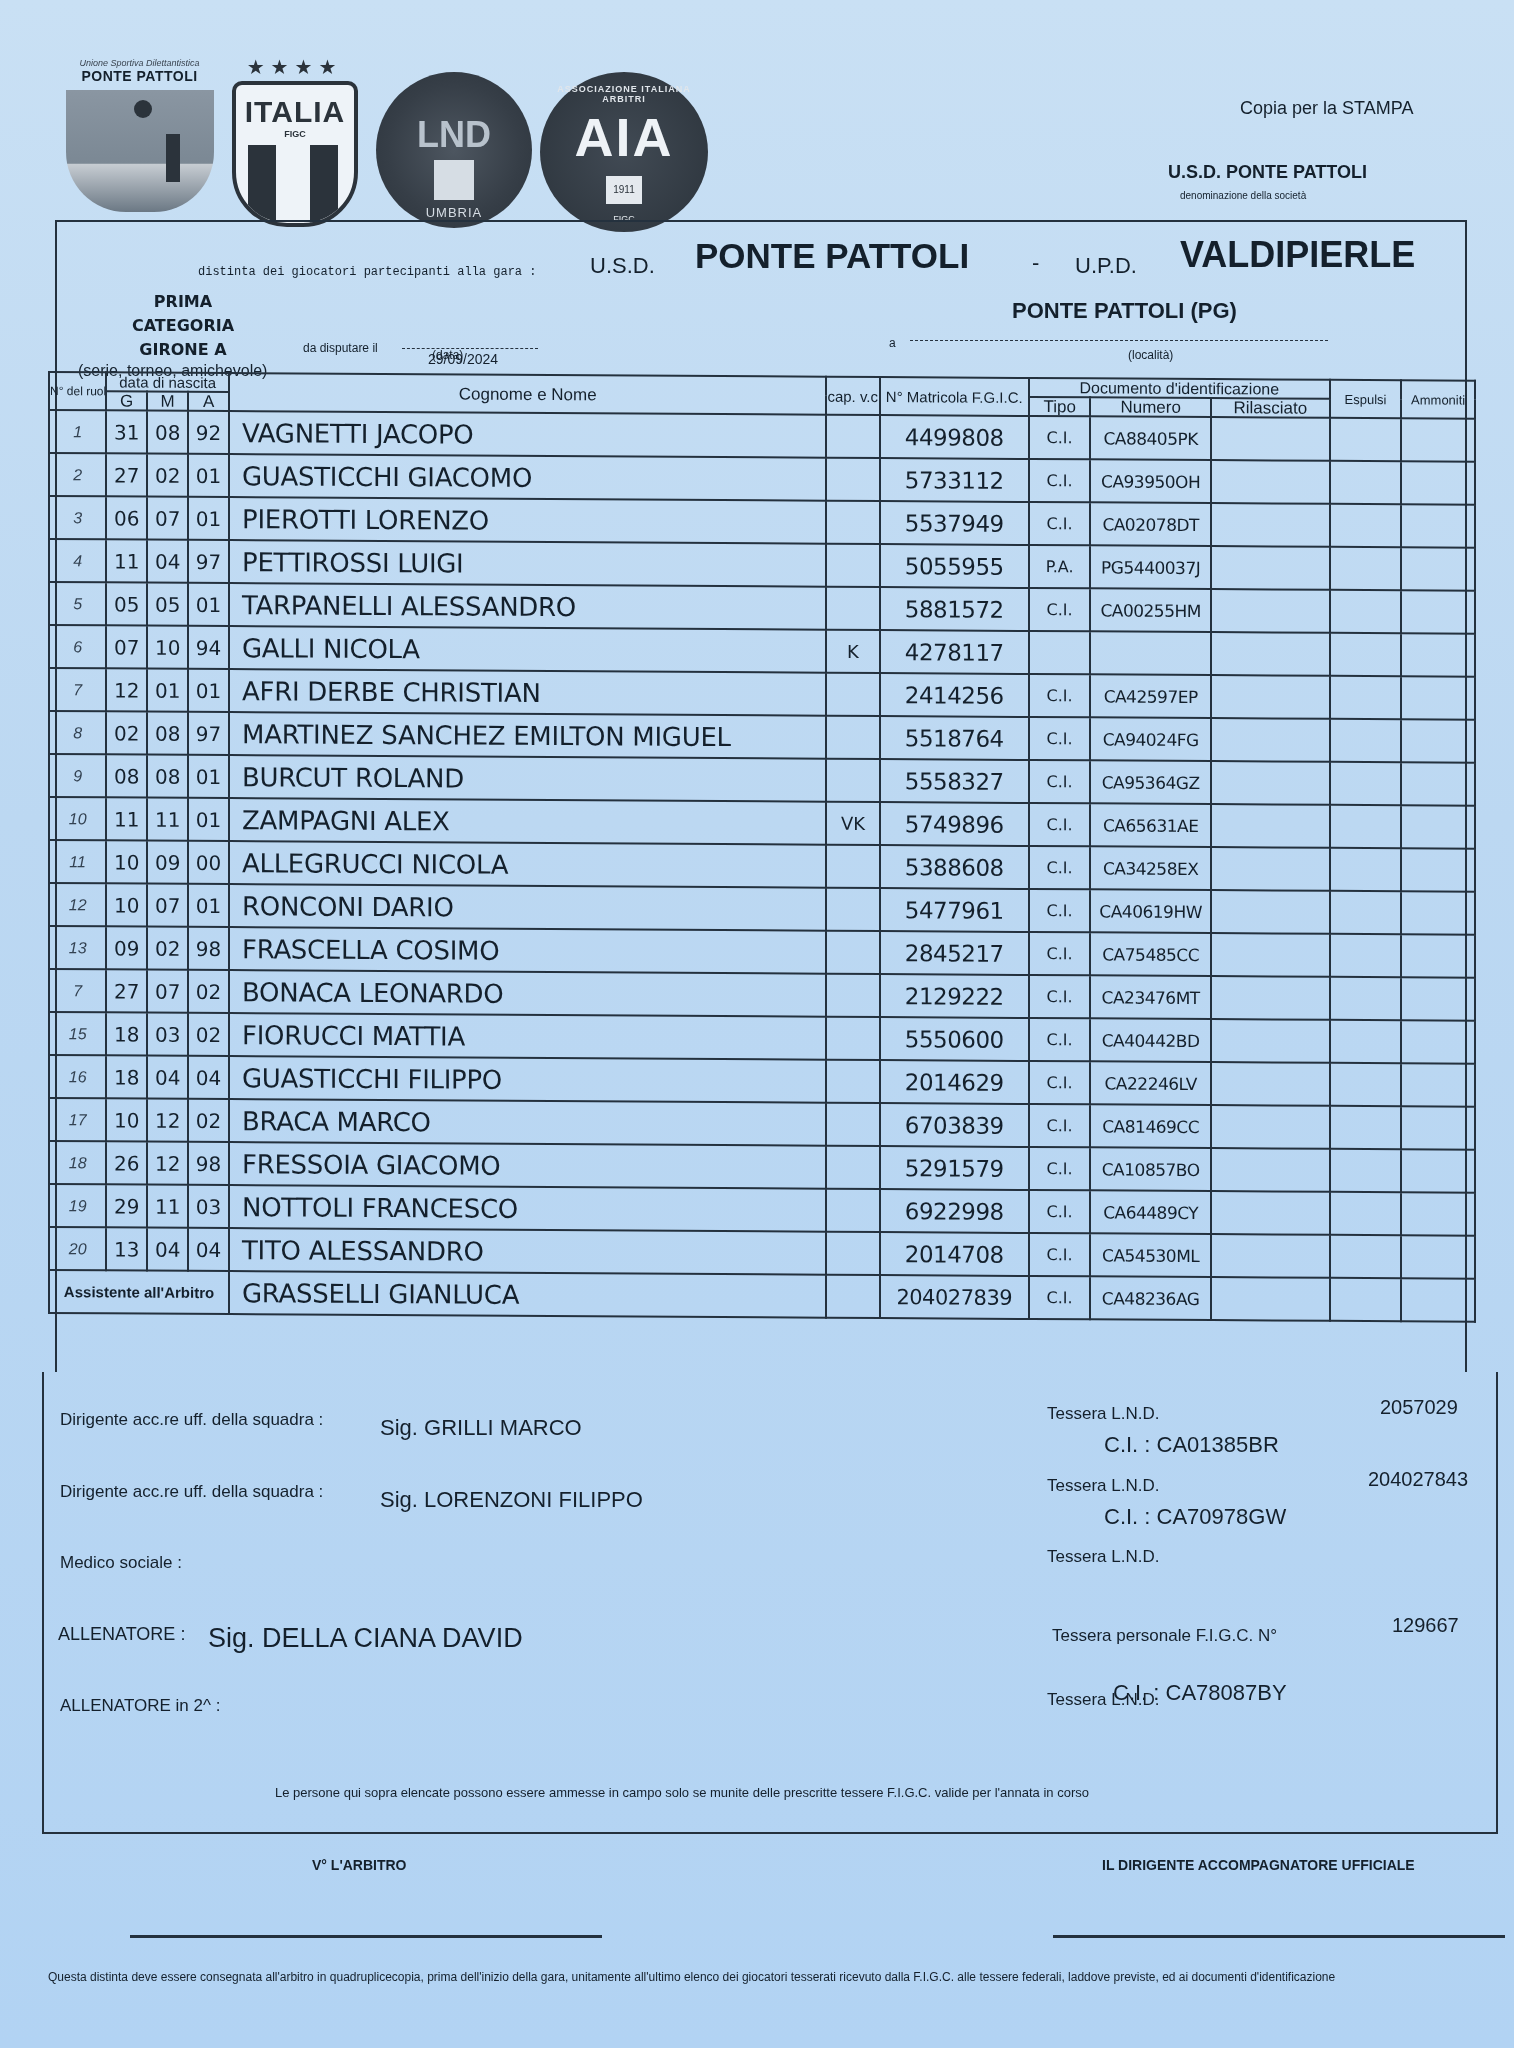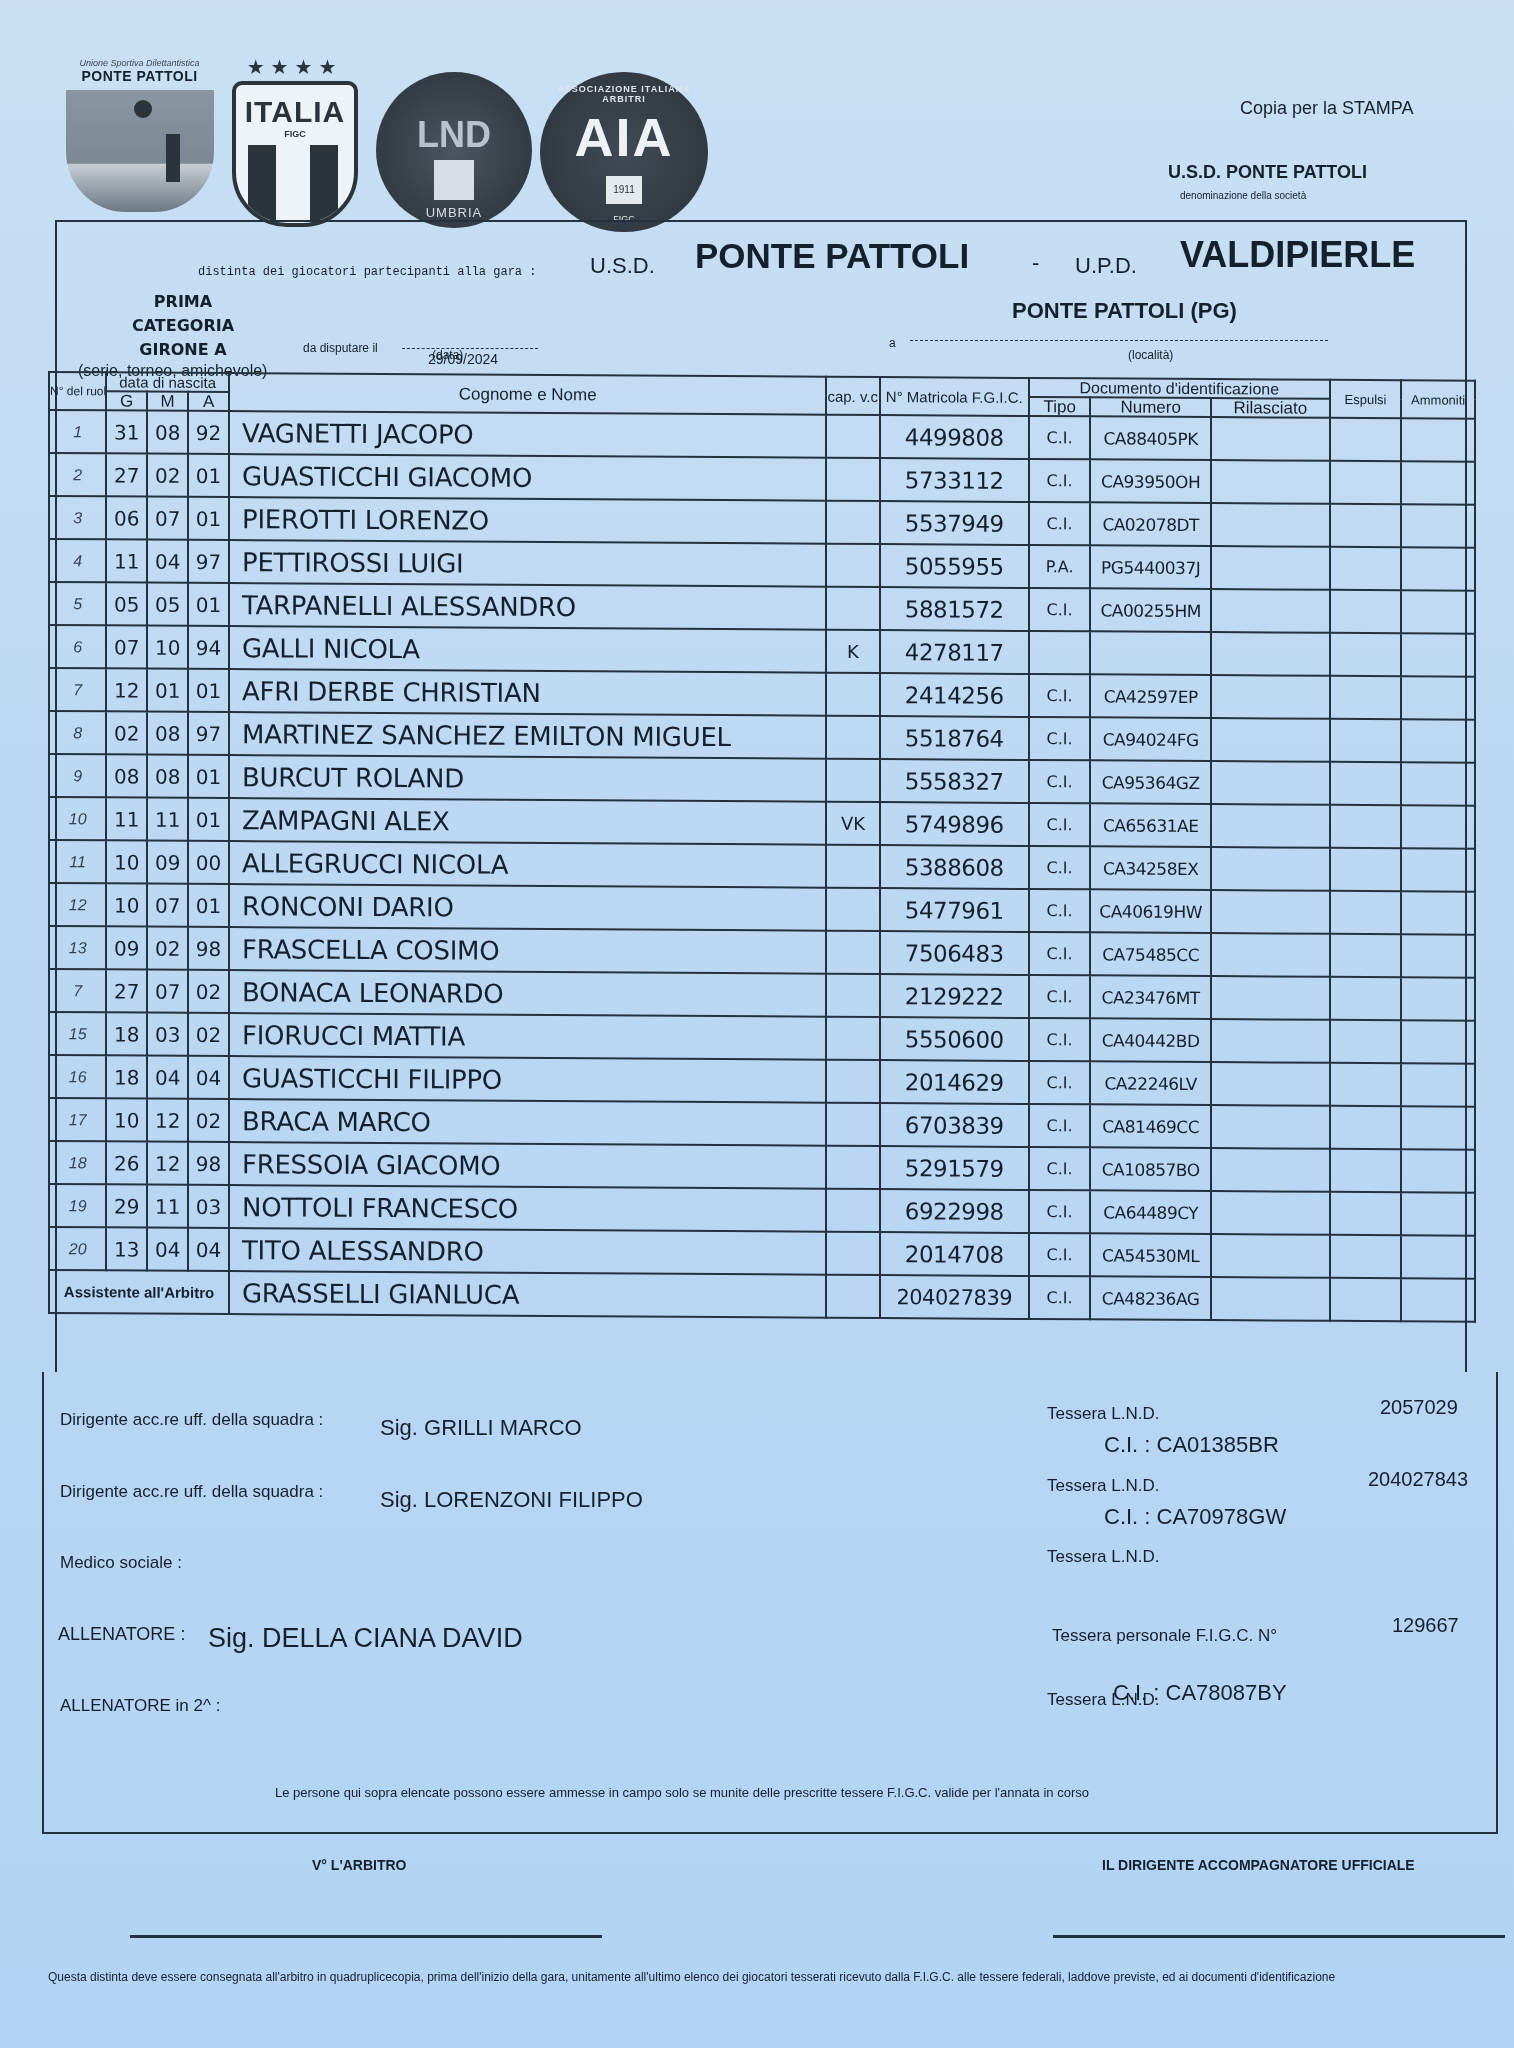--- a/index.html
+++ b/index.html
@@ -374,21 +374,21 @@
         <td></td>
         <td></td>
       </tr>
       <tr>
         <td class="c-num">13</td>
         <td class="c-date">09</td>
         <td class="c-date">02</td>
         <td class="c-date">98</td>
         <td class="c-name">FRASCELLA COSIMO</td>
         <td class="c-cap"></td>
-        <td class="c-mat">7506483</td>
+        <td class="c-mat">2845217</td>
         <td class="c-tipo">C.I.</td>
         <td class="c-doc">CA75485CC</td>
         <td></td>
         <td></td>
         <td></td>
       </tr>
       <tr>
         <td class="c-num">7</td>
         <td class="c-date">27</td>
         <td class="c-date">07</td>

